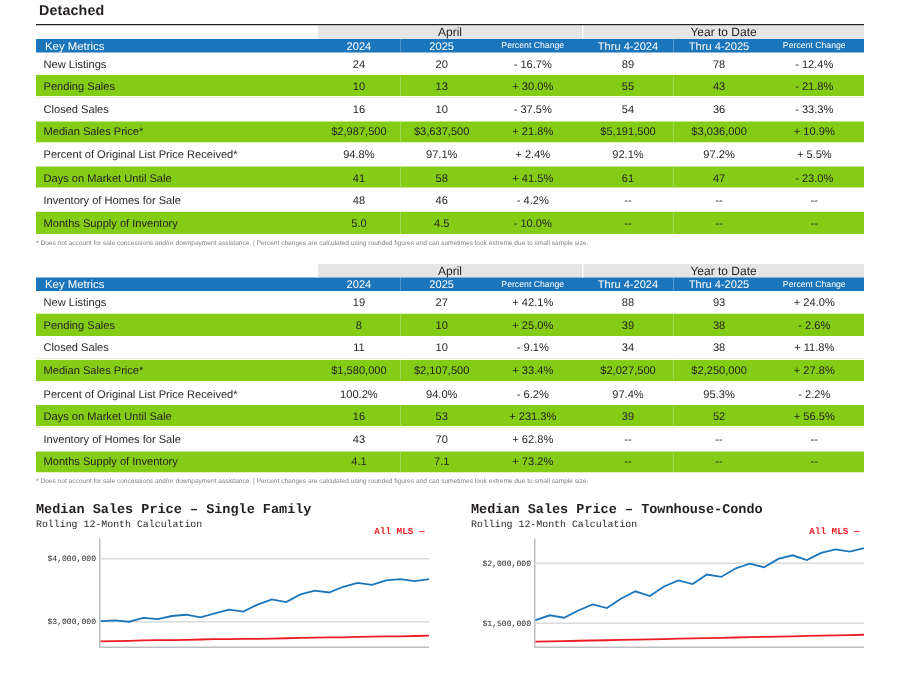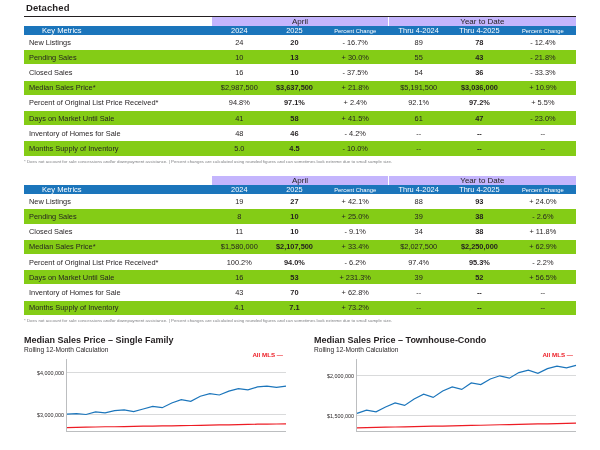--- a/index.html
+++ b/index.html
@@ -40,71 +40,72 @@
   table.stats td, table.stats th {
     padding: 0;
     margin: 0;
     font-weight: normal;
   }
   .grouphdr td {
     font-size: 8px;
     font-weight: bold;
     text-align: center;
     color: #231f20;
-    background: #c4b5fd;
+    background: #e5e5e5;
     padding: 2px 0 3px 0;
     border-left: 1px solid #ffffff;
   }
   .grouphdr td.blank {
     background: #ffffff;
     border-left: none;
   }
   .colhdr td {
     background: #1b75bb;
     color: #ffffff;
     font-size: 7.4px;
     font-weight: bold;
     text-align: center;
     padding: 3px 0 3px 0;
   }
   .colhdr td.metric {
     text-align: left;
-    padding-left: 18px;
+    padding-left: 6px;
     font-size: 7.6px;
   }
   .colhdr td.pct {
     font-size: 5.8px;
   }
   tr.datarow td {
     font-size: 7.4px;
     text-align: center;
     padding: 2.6px 0 2.6px 0;
     color: #231f20;
     border-bottom: 1px solid #ffffff;
   }
   tr.datarow td.metric {
     text-align: left;
     padding-left: 5px;
   }
   tr.alt td {
     background: #84cc16;
   }
   tr.datarow td.b {
-    font-weight: bold;
+    font-weight: normal;
   }
   .footnote {
     font-size: 4.4px;
     color: #808285;
     padding-top: 2px;
     line-height: 1.3;
   }
   .charts {
     display: flex;
     margin: 0 24px;
     gap: 28px;
+    font-family: Liberation Mono, monospace;
   }
   .chart {
     flex: 1 1 0;
     position: relative;
   }
   .chart-title {
     font-size: 9px;
     font-weight: bold;
     color: #231f20;
     padding-bottom: 1px;
@@ -323,21 +324,21 @@
           <td class="b">38</td>
           <td>+ 11.8%</td>
         </tr>
         <tr class="datarow alt">
           <td class="metric">Median Sales Price*</td>
           <td>$1,580,000</td>
           <td class="b">$2,107,500</td>
           <td>+ 33.4%</td>
           <td>$2,027,500</td>
           <td class="b">$2,250,000</td>
-          <td>+ 62.9%</td>
+          <td>+ 27.8%</td>
         </tr>
         <tr class="datarow">
           <td class="metric">Percent of Original List Price Received*</td>
           <td>100.2%</td>
           <td class="b">94.0%</td>
           <td>- 6.2%</td>
           <td>97.4%</td>
           <td class="b">95.3%</td>
           <td>- 2.2%</td>
         </tr>

